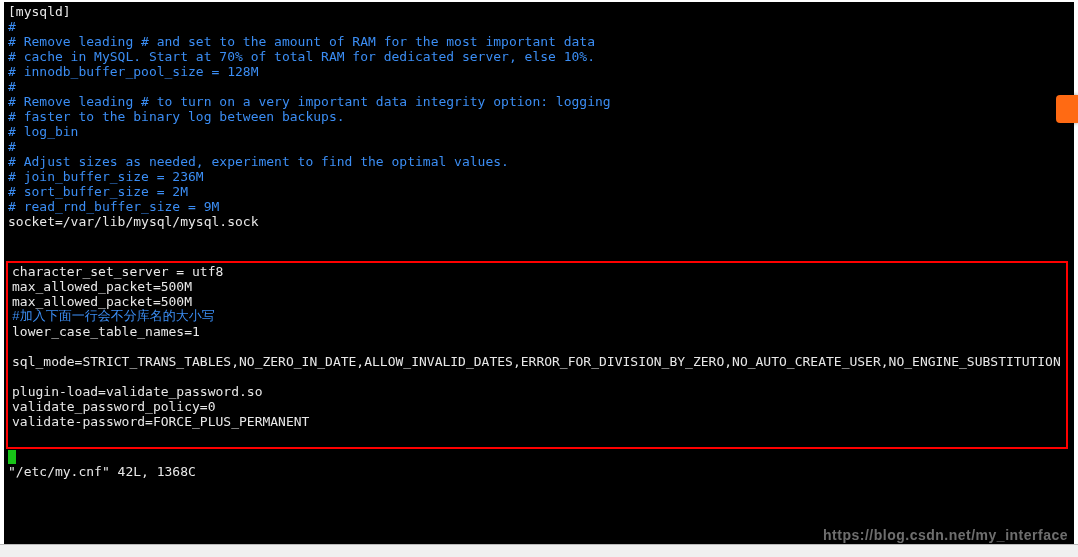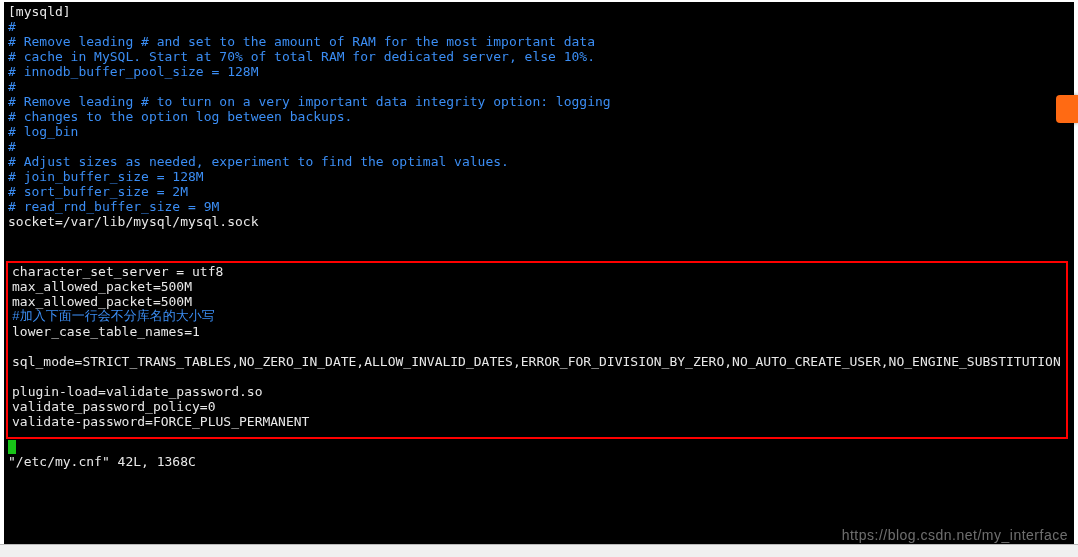--- a/index.html
+++ b/index.html
@@ -26,40 +26,41 @@
     box-sizing: border-box;
     overflow: hidden;
   }
   .line { white-space: pre; padding-left: 4px; }
   .cmt  { color: #3b8df3; }   
   .wht  { color: #e8e8e8; }   
   .cjk  { font-family: Liberation Mono, monospace; }
   .red-box {
     border: 2px solid #ff0000;
     margin: 2px 6px 0 2px;
-    padding: 1px 0 8px 0;
+    padding: 1px 0 18px 0;
   }
   .cursor {
     display: inline-block;
     width: 8px;
     height: 14px;
     background: #18c418;
     margin-left: 4px;
     vertical-align: bottom;
   }
   .status { color: #e8e8e8; padding-left: 4px; }
   .watermark {
     position: absolute;
     right: 10px;
     bottom: 14px;
     color: rgba(200,200,200,0.55);
     font-family: Arial, sans-serif;
     font-size: 14px;
     letter-spacing: .5px;
     pointer-events: none;
+    font-weight: bold;
   }
   .corner-badge {
     position: absolute;
     right: 0;
     top: 95px;
     width: 22px;
     height: 28px;
     background: #ff6a13;
     border-top-left-radius: 4px;
     border-bottom-left-radius: 4px;
@@ -85,25 +86,25 @@
 <div class="terminal">
 
   <div class="line wht">[mysqld]</div>
 
   <div class="line cmt">#</div>
   <div class="line cmt"># Remove leading # and set to the amount of RAM for the most important data</div>
   <div class="line cmt"># cache in MySQL. Start at 70% of total RAM for dedicated server, else 10%.</div>
   <div class="line cmt"># innodb_buffer_pool_size = 128M</div>
   <div class="line cmt">#</div>
   <div class="line cmt"># Remove leading # to turn on a very important data integrity option: logging</div>
-  <div class="line cmt"># changes to the option log between backups.</div>
+  <div class="line cmt"># faster to the binary log between backups.</div>
   <div class="line cmt"># log_bin</div>
   <div class="line cmt">#</div>
   <div class="line cmt"># Adjust sizes as needed, experiment to find the optimal values.</div>
-  <div class="line cmt"># join_buffer_size = 128M</div>
+  <div class="line cmt"># join_buffer_size = 236M</div>
   <div class="line cmt"># sort_buffer_size = 2M</div>
   <div class="line cmt"># read_rnd_buffer_size = 9M</div>
 
   <div class="line wht">socket=/var/lib/mysql/mysql.sock</div>
 
   <div class="blank"></div>
   <div class="blank"></div>
 
   <div class="red-box">
     <div class="line wht">character_set_server = utf8</div>

